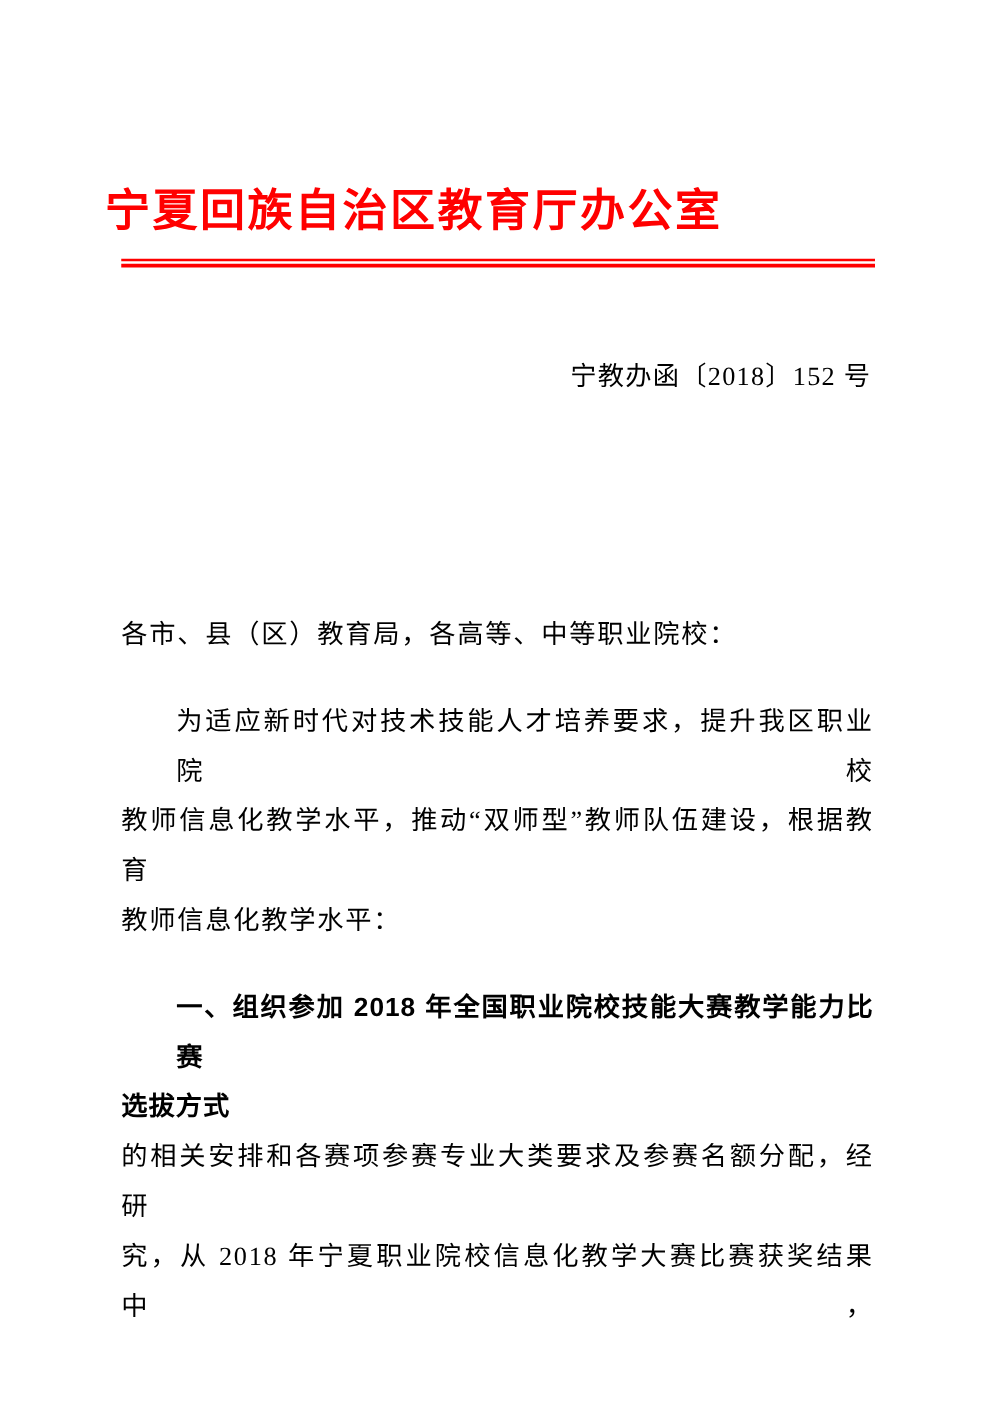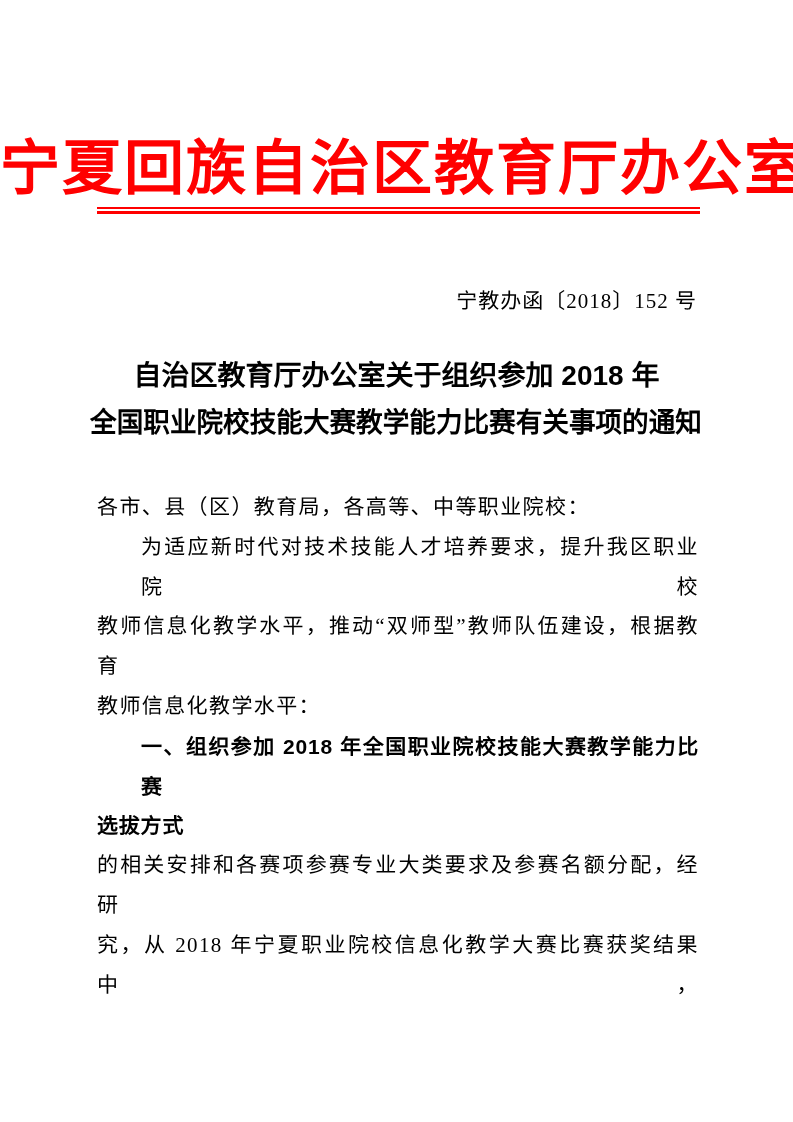--- a/index.html
+++ b/index.html
@@ -18,21 +18,21 @@
   }
   
   .org-title {
     position: absolute;
     top: 138px;
     left: 0;
     width: 662px;
     text-align: center;
     font-family: "Liberation Sans", "DejaVu Sans", sans-serif;
     font-weight: bold;
-    font-size: 60px;
+    font-size: 36px;
     line-height: 62px;
     letter-spacing: 2px;
     color: #ff0000;
     white-space: nowrap;
   }
   
   .red-rule {
     position: absolute;
     top: 207px;
     left: 97px;
@@ -95,20 +95,21 @@
     white-space: nowrap;
   }
   .line.justify {
     white-space: normal;
     text-align: justify;
     text-align-last: justify;
     text-justify: inter-character;
   }
   .line.indent {
     padding-left: 44px;
+    margin-top: 30px;
   }
   .line.bold {
     font-family: Liberation Sans, sans-serif;
     font-weight: bold;
     letter-spacing: 0.8px;
   }
 </style>
 </head>
 <body>
 
@@ -117,26 +118,20 @@
   <div class="org-title">宁夏回族自治区教育厅办公室</div>
 
   <div class="red-rule">
     <div class="thin"></div>
     <div class="gap"></div>
     <div class="thick"></div>
   </div>
 
   <div class="doc-number">宁教办函〔2018〕152 号</div>
 
-  <div class="doc-title">
-    <div>自治区教育厅办公室关于组织参加 2018 年</div>
-    <div>
-      <span class="t2">全国职业院校技能大赛教学能力比赛有关事项的通知</span>
-    </div>
-  </div>
 
   <div class="body-text">
     <div class="line">各市、县（区）教育局，各高等、中等职业院校：</div>
     <div class="line indent justify">为适应新时代对技术技能人才培养要求，提升我区职业院校</div>
     <div class="line justify">教师信息化教学水平，推动“双师型”教师队伍建设，根据教育</div>
     <div class="line">教师信息化教学水平：</div>
     <div class="line indent justify bold">一、组织参加 2018 年全国职业院校技能大赛教学能力比赛</div>
     <div class="line bold">选拔方式</div>
     <div class="line justify">的相关安排和各赛项参赛专业大类要求及参赛名额分配，经研</div>
     <div class="line justify">究，从 2018 年宁夏职业院校信息化教学大赛比赛获奖结果中，</div>

